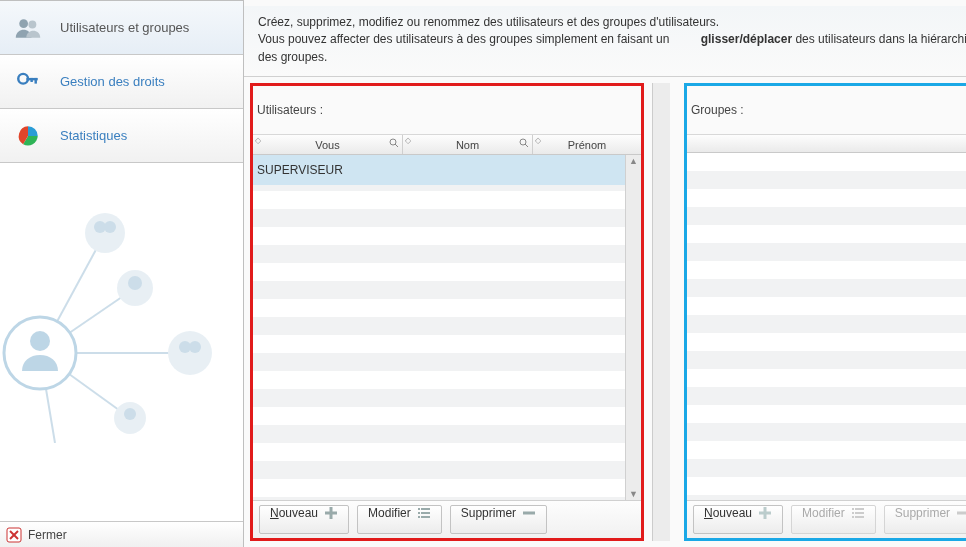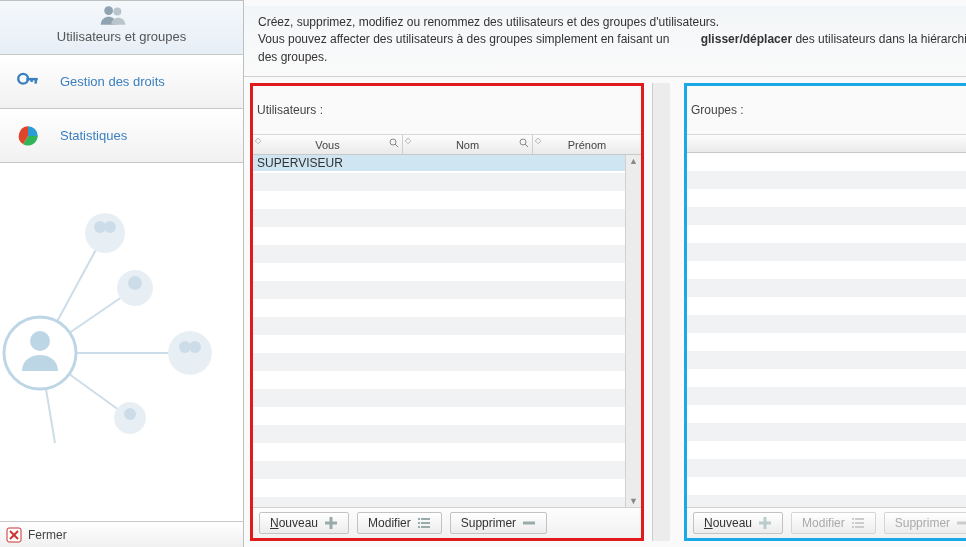--- a/index.html
+++ b/index.html
@@ -32,21 +32,20 @@
     padding: 0 14px;
     border-bottom: 1px solid #c8c8c8;
     background: linear-gradient(#ffffff, #f1f1f1);
     cursor: pointer;
     color: #3a7fbf;
     font-size: 13px;
   }
   .sidebar-item.active {
     background: linear-gradient(#f5f8fb, #e6eef6);
     color: #555;
-    flex-direction: column;
   }
   .sidebar-icon {
     width: 28px;
     height: 28px;
     margin-right: 18px;
     display: inline-flex;
     align-items: center;
     justify-content: center;
   }
   .sidebar-decoration {
@@ -150,21 +149,21 @@
     flex: 1;
     overflow: hidden;
     position: relative;
     background: repeating-linear-gradient(
       to bottom,
       #ffffff 0px, #ffffff 18px,
       #f1f2f3 18px, #f1f2f3 36px
     );
   }
   .row {
-    height: 16px;
+    height: 30px;
     display: flex;
     align-items: center;
     font-size: 12px;
   }
   .row.selected { background: #cfe5f2; }
   .row .cell { padding-left: 4px; }
   .row .cell.login { width:150px; }
   .vscroll {
     position:absolute; right:0; top:0; bottom:0; width:16px;
     background:#ececec; border-left:1px solid #d0d0d0;
@@ -175,22 +174,22 @@
   .vscroll::after {
     content:"▼"; position:absolute; bottom:1px; left:3px; font-size:9px; color:#888;
   }
   .panel-footer {
     display:flex; gap:8px;
     padding: 4px 6px;
     border-top:1px solid #d0d0d0;
     background: linear-gradient(#fdfdfd,#f1f1f1);
   }
   .btn {
-    display:inline-flex; align-items:center; gap:6px;
-    height: 22px;
+    display:inline-flex; gap:6px;
+    height: 29px;
     padding: 0 10px;
     background: linear-gradient(#ffffff,#ececec);
     border: 1px solid #c3c3c3;
     border-radius: 2px;
     font-size: 12px;
     color: #333;
     cursor: pointer;
   }
   .btn .u { text-decoration: underline; }
   .btn.disabled { color:#aaa; cursor:default; border-color:#d5d5d5; }

